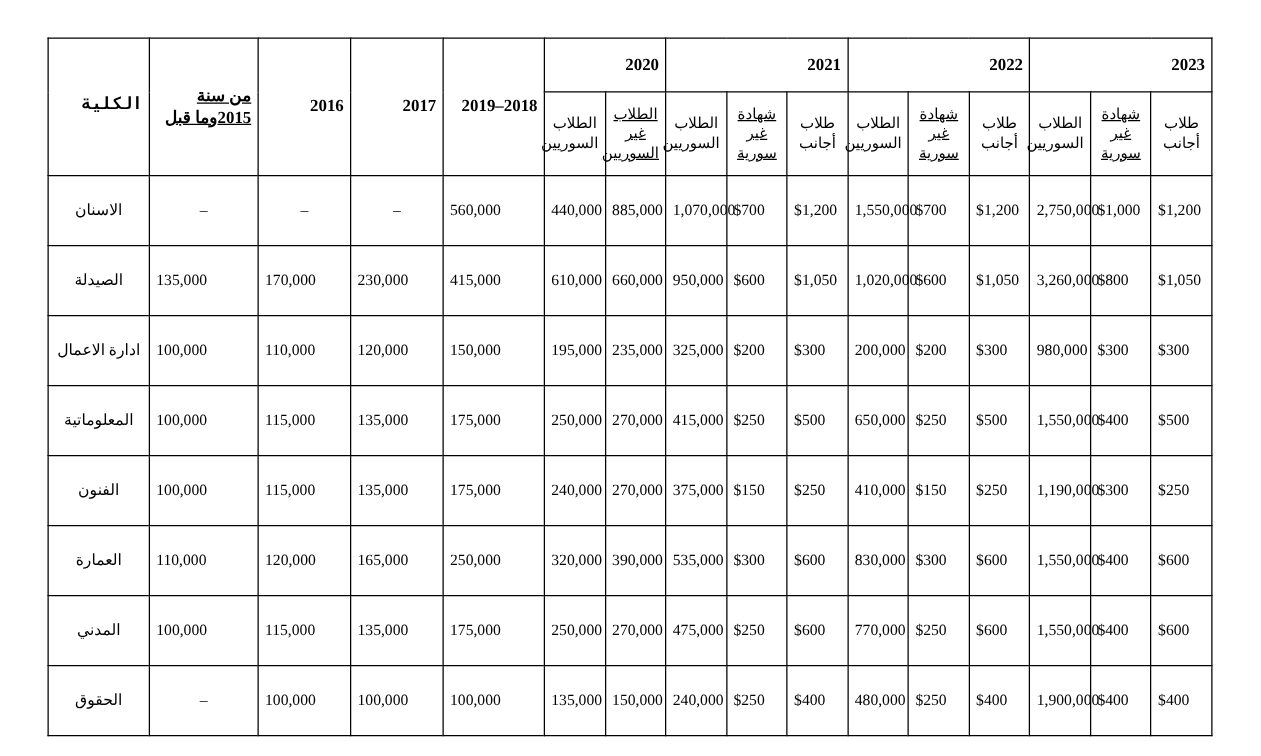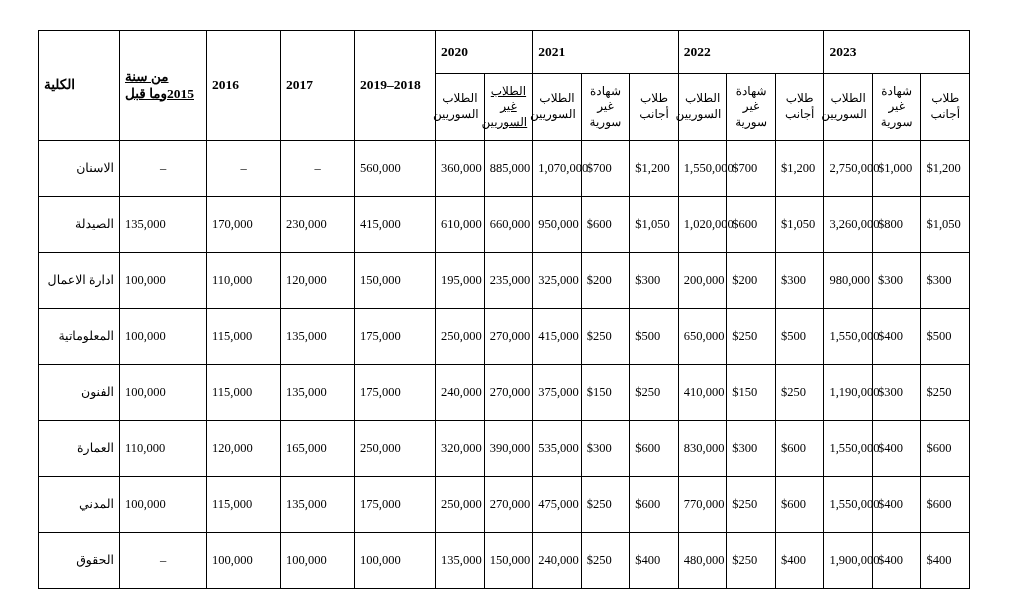--- a/index.html
+++ b/index.html
@@ -34,65 +34,65 @@
     font-weight: normal;
     font-size: 12.5px;
     padding: 2px 5px;
     line-height: 1.25;
     vertical-align: middle;
     background: #ffffff;
   }
   
   tr.group-row th {
     height: 38px;
-    text-align: left;
+    text-align: right;
     font-weight: bold;
     font-size: 13.5px;
   }
   tr.group-row th.tall {
     font-weight: bold;
   }
   
   tr.sub-row th {
     height: 62px;
     text-align: center;
     font-size: 12px;
     line-height: 1.3;
   }
   th.col-faculty {
     width: 70px;
     text-align: center;
     font-weight: bold;
     font-size: 13px;
   }
   td.faculty {
-    text-align: right;
+    text-align: center;
     font-size: 12.5px;
   }
   td.num {
     text-align: left;
     font-size: 12.5px;
     direction: ltr;
   }
   td.dash {
     text-align: center;
     font-size: 12.5px;
   }
   tbody tr {
     height: 56px;
   }
-  .w-faculty { width: 72px; }
+  .w-faculty { width: 72px; font-family: Liberation Mono, monospace; }
   .w-2015 { width: 76px; text-decoration: underline; }
   .w-2016 { width: 63px; }
   .w-2017 { width: 63px; }
   .w-2018 { width: 70px; }
   .w-syr { width: 76px; }
   .w-nonsyr { width: 76px; text-decoration: underline; }
   .w-syr2 { width: 95px; }
-  .w-cert { width: 52px; }
+  .w-cert { width: 52px; text-decoration: underline; }
   .w-foreign { width: 52px; }
 </style>
 </head>
 <body>
 
 <div class="page">
   <table class="fees">
     <thead>
       <tr class="group-row">
         <th colspan="3">2023</th>
@@ -124,21 +124,21 @@
         <td class="num">$1,200</td>
         <td class="num">$1,000</td>
         <td class="num">2,750,000</td>
         <td class="num">$1,200</td>
         <td class="num">$700</td>
         <td class="num">1,550,000</td>
         <td class="num">$1,200</td>
         <td class="num">$700</td>
         <td class="num">1,070,000</td>
         <td class="num">885,000</td>
-        <td class="num">360,000</td>
+        <td class="num">440,000</td>
         <td class="num">560,000</td>
         <td class="dash">–</td>
         <td class="dash">–</td>
         <td class="dash">–</td>
         <td class="faculty">الاسنان</td>
       </tr>
       <tr>
         <td class="num">$1,050</td>
         <td class="num">$800</td>
         <td class="num">3,260,000</td>

